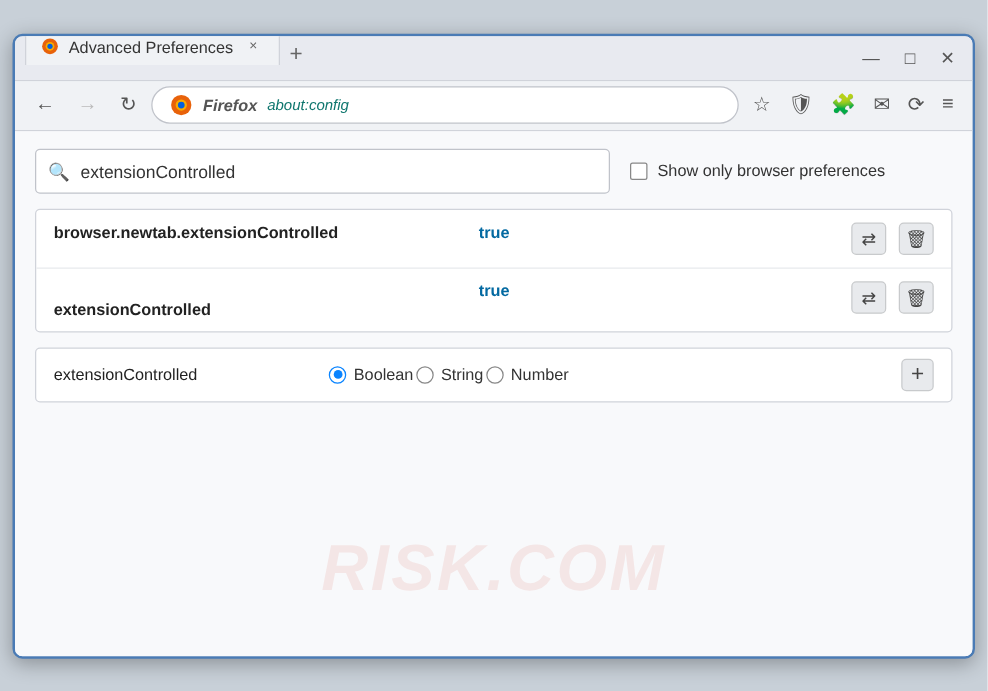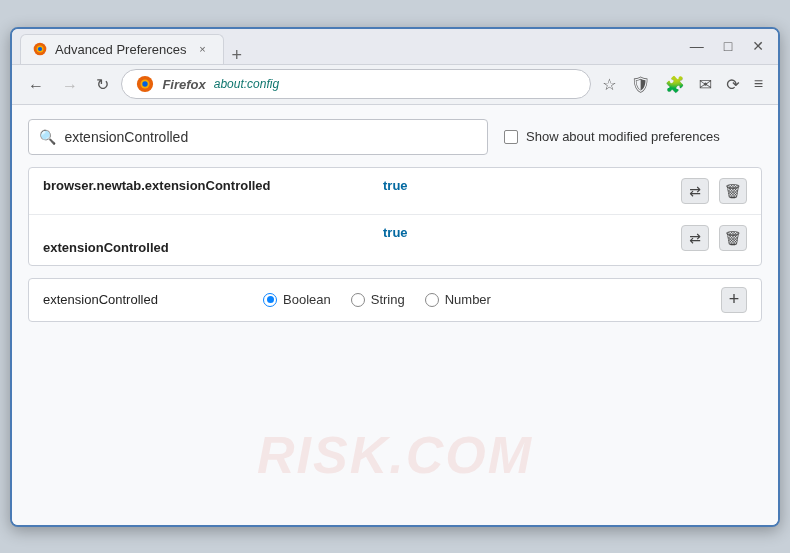--- a/index.html
+++ b/index.html
@@ -19,21 +19,21 @@
       border: 2px solid #4a7bb5;
       border-radius: 8px;
       overflow: hidden;
       box-shadow: 0 4px 16px rgba(0,0,0,0.3);
     }
     
     .title-bar {
       background: #e8eaf0;
       display: flex;
       align-items: center;
-      padding: 0 8px;
+      padding: 12px 8px;
       height: 36px;
       border-bottom: 1px solid #d0d3da;
     }
     .tab-area {
       display: flex;
       align-items: flex-end;
       flex: 1;
       height: 100%;
     }
     .tab-active {
@@ -271,21 +271,21 @@
       gap: 20px;
     }
     .new-pref-name {
       font-size: 13px;
       color: #222;
       flex: 0 0 200px;
     }
     .radio-group {
       display: flex;
       align-items: center;
-      gap: 20px;
+      gap: 2px;
     }
     .radio-item {
       display: flex;
       align-items: center;
       gap: 6px;
       font-size: 13px;
       color: #333;
     }
     .radio-circle {
       width: 14px;
@@ -376,21 +376,21 @@
 
     <div class="watermark">RISK.COM</div>
 
     <div class="search-row">
       <div class="search-box">
         <span class="search-icon-inner">🔍</span>
         <span class="search-input-text">extensionControlled</span>
       </div>
       <div class="show-modified-area">
         <span class="checkbox-box"></span>
-        <span class="show-modified-label">Show about modified preferences</span>
+        <span class="show-modified-label">Show only browser preferences</span>
       </div>
     </div>
 
     <div class="prefs-table">
 
       <div class="pref-row">
         <span class="pref-name">browser.newtab.extensionControlled</span>
         <span class="pref-value">true</span>
         <div class="pref-actions">
           <button class="action-btn" title="Toggle">⇄</button>

